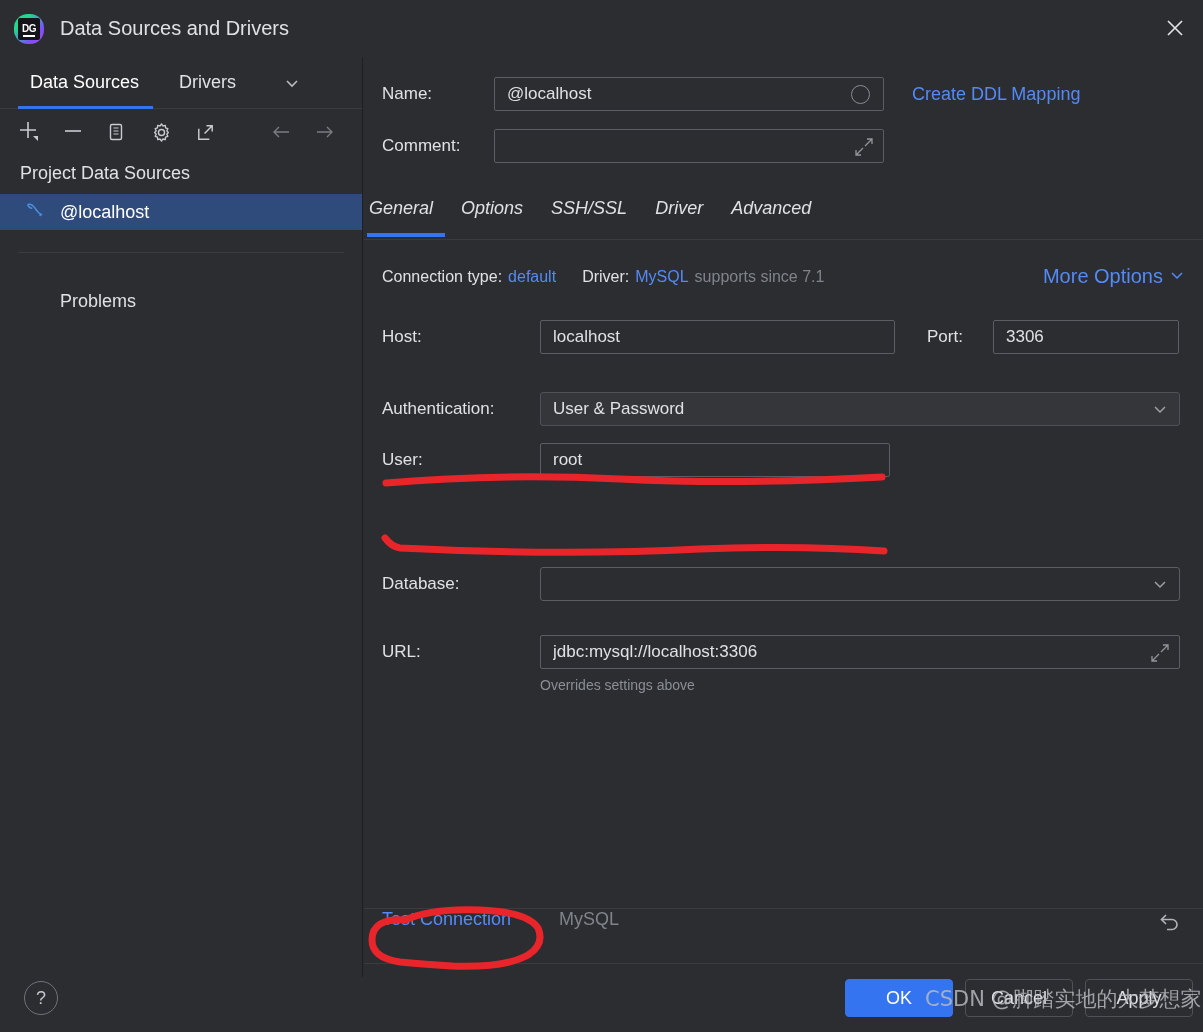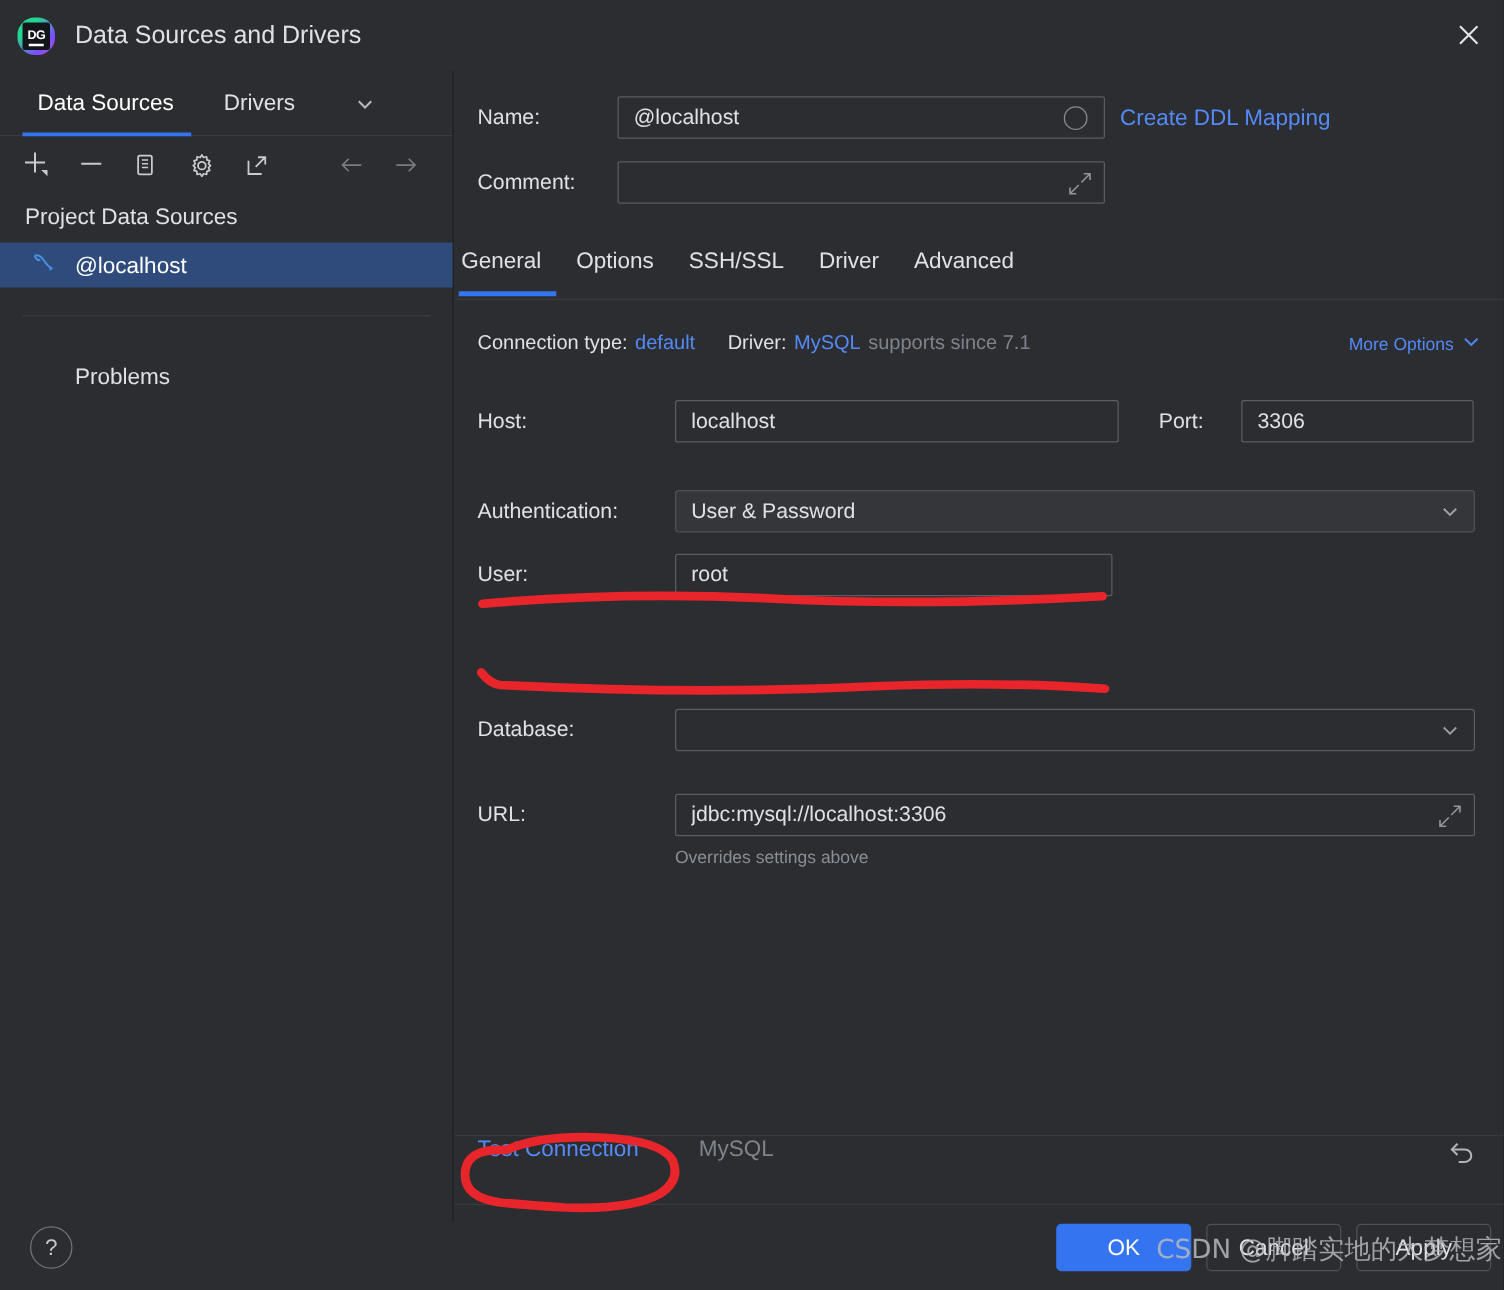--- a/index.html
+++ b/index.html
@@ -130,54 +130,54 @@
 
   
   .name-row { position: absolute; left: 18px; top: 20px; width: 800px; }
   .name-lbl { width: 112px; }
   .name-wrap { position: relative; width: 390px; }
   .name-wrap input { width: 390px; }
   .name-circle {
     position: absolute; right: 14px; top: 8px; width: 19px; height: 19px;
     border: 1px solid #888c93; border-radius: 50%;
   }
-  .ddl-link { margin-left: 12px; font-size: 18px; }
+  .ddl-link { margin-left: 28px; font-size: 18px; }
 
   
   .cmt-row { position: absolute; left: 18px; top: 72px; }
   .cmt-lbl { width: 112px; }
   .cmt-wrap { position: relative; width: 390px; }
   .cmt-wrap input { width: 390px; }
   .expand-ic { position: absolute; right: 10px; top: 8px; opacity: 0.72; display: flex; }
 
   
   .tabs {
     position: absolute; left: 0; top: 136px; width: 839px; height: 46px;
-    display: flex; align-items: flex-start; padding-left: 5px; gap: 0;
+    display: flex; align-items: flex-start; padding-left: 5px; gap: 0; font-style: italic;
   }
   .tab {
     font-size: 18px; color: #dfe1e5; padding: 0 14px; cursor: pointer; position: relative;
     line-height: 30px;
   }
   .tab:first-child { padding-left: 0; }
   .tab.active::after {
     content: ""; position: absolute; left: -2px; right: 2px; bottom: -14px;
     height: 4px; background: #3574f0;
   }
   .tabs-underline {
     position: absolute; left: 0; top: 182px; width: 839px; height: 1px; background: #393b40;
   }
 
   
   .conn-line {
     position: absolute; left: 18px; top: 208px; width: 803px;
     display: flex; align-items: center; font-size: 16px;
   }
   .conn-line .seg { margin-right: 6px; }
-  .more-opts { margin-left: auto; display: flex; align-items: center; gap: 6px; font-size: 14px; }
+  .more-opts { margin-left: auto; display: flex; align-items: center; gap: 6px; font-size: 20px; }
 
   
   .host-row { position: absolute; left: 18px; top: 263px; display: flex; align-items: center; }
   .host-row .lbl1 { width: 158px; }
   .host-row input.host { width: 355px; }
   .host-row .lbl2 { margin-left: 32px; width: 66px; }
   .host-row input.port { width: 186px; }
 
   
   .auth-row { position: absolute; left: 18px; top: 335px; display: flex; align-items: center; }

